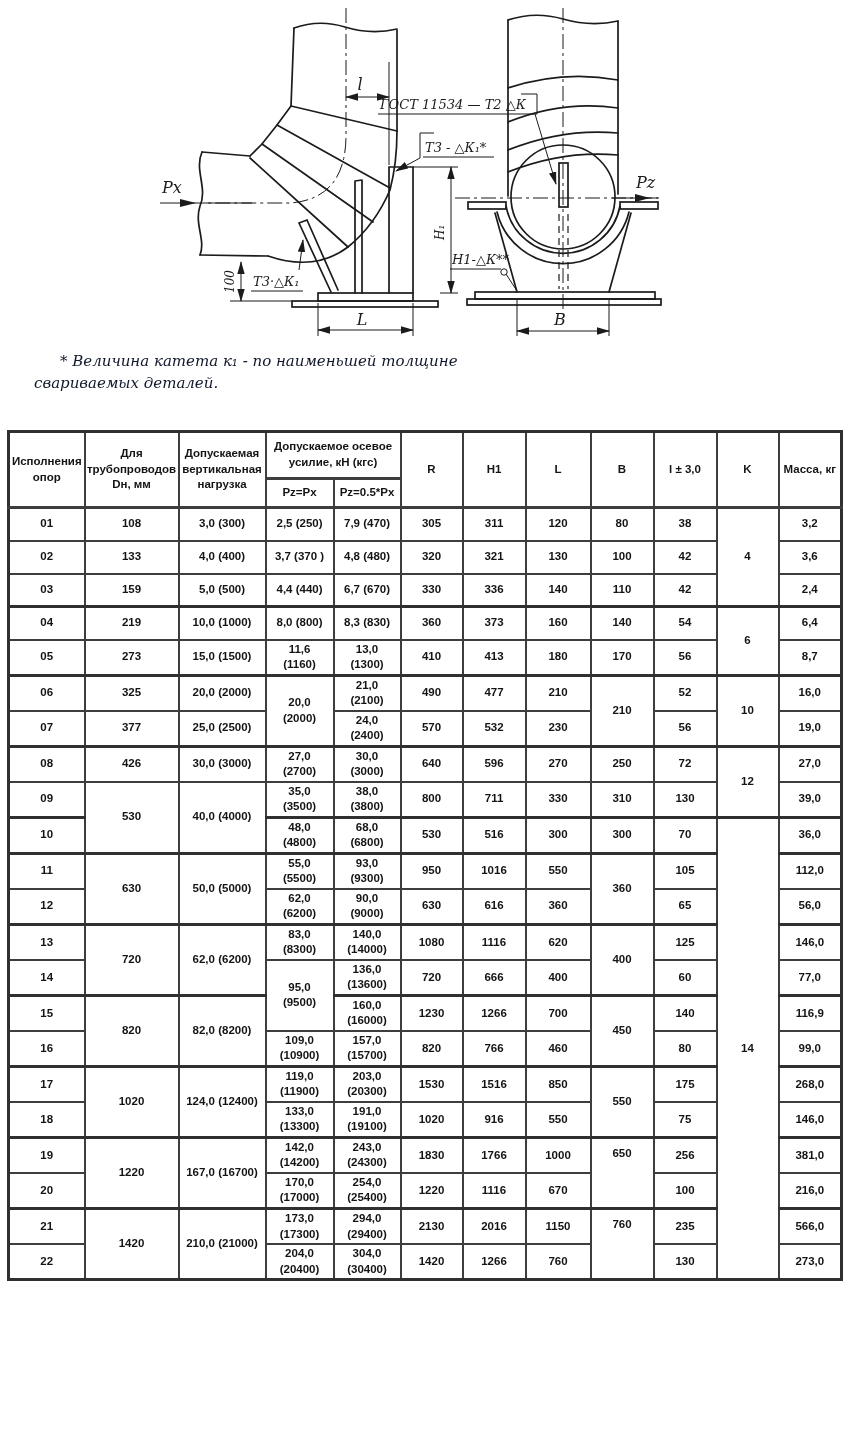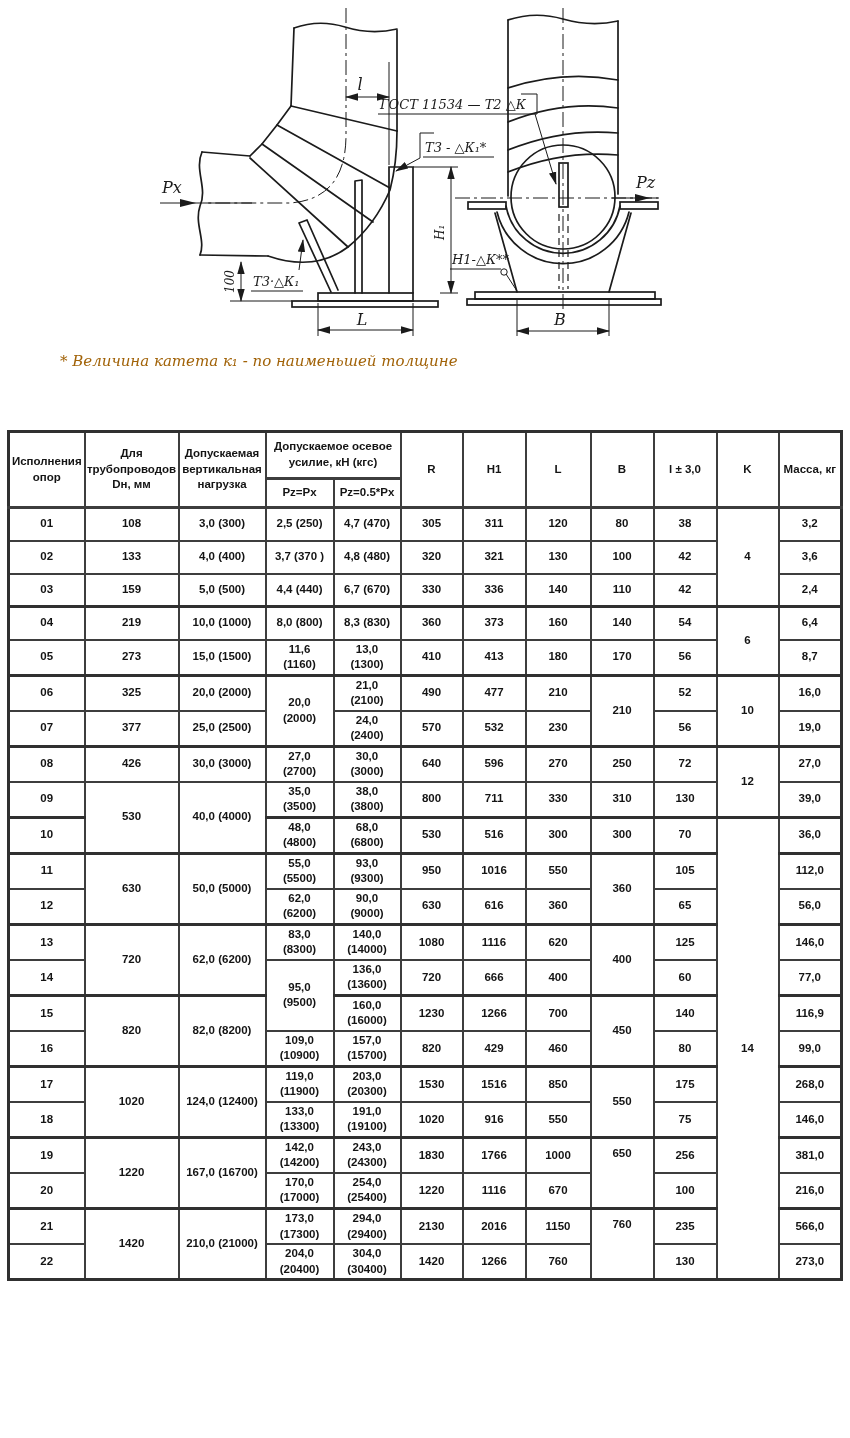--- a/index.html
+++ b/index.html
@@ -13,21 +13,21 @@
   .cl{stroke:#1b1b1b;fill:none;stroke-width:1;stroke-dasharray:15 4 3 4;}
   .hid{stroke:#1b1b1b;fill:none;stroke-width:1.2;stroke-dasharray:7 5;}
   .ah{fill:#1b1b1b;stroke:none;}
   text.lbl{font-family:"DejaVu Serif",serif;font-style:italic;font-size:13px;fill:#1b1b1b;}
   text.dim{font-family:"DejaVu Serif",serif;font-style:italic;font-size:16px;fill:#1b1b1b;}
   text.dimsm{font-family:"DejaVu Serif",serif;font-style:italic;font-size:12px;fill:#1b1b1b;}
 
   
   .notes{position:absolute;left:34px;top:351px;width:480px;
          font-family:"DejaVu Serif",serif;font-style:italic;font-size:15px;
-         color:#a16207;line-height:1.45;}
+         color:#0f172a;line-height:1.45;}
   .notes .indent{padding-left:26px;}
 
   
   table.spec{position:absolute;left:7px;top:430px;width:834px;border-collapse:collapse;
              table-layout:fixed;text-align:center;font-size:11.5px;font-weight:bold;color:#141414;}
   table.spec{border:3px solid #303030;}
   .spec th,.spec td{border:2px solid #3d3d3d;padding:1px 1px;vertical-align:middle;
                     white-space:pre-line;line-height:1.35;overflow:hidden;}
   .spec thead th{height:auto;font-weight:bold;}
   .spec thead tr.h1{height:47px;}
@@ -162,20 +162,21 @@
       <path class="thin" d="M506,274 L517,291"></path>
 
       <path class="thin" d="M517,300 V336 M609,300 V336"></path>
       <path class="thin" d="M517,331 H609" marker-start="url(#ar)" marker-end="url(#ar)"></path>
       <text class="dim" x="560" y="325" text-anchor="middle">В</text>
     </g>
   </svg>
 
   <div class="notes">
     <div class="indent">* Величина катета к₁ - по наименьшей толщине</div>
+    <div>свариваемых деталей.</div>
   </div>
 
   <table class="spec">
     <colgroup>
       <col style="width:76px">
         <col style="width:94px">
         <col style="width:87px">
       <col style="width:68px">
         <col style="width:67px">
         <col style="width:62px">
@@ -204,21 +205,21 @@
         <th>Pz=Px</th>
         <th>Pz=0.5*Px</th>
       </tr>
     </thead>
     <tbody>
         <tr class="s">
           <td>01</td>
           <td>108</td>
           <td>3,0 (300)</td>
           <td>2,5 (250)</td>
-          <td>4,7 (470)</td>
+          <td>7,9 (470)</td>
           <td>305</td>
           <td>311</td>
           <td>120</td>
           <td>80</td>
           <td>38</td>
           <td rowspan="3">4</td>
           <td>3,2</td>
         </tr>
         <tr class="s">
           <td>02</td>
@@ -415,21 +416,21 @@
           <td>140</td>
           <td>116,9</td>
         </tr>
         <tr class="d">
           <td>16</td>
           <td>109,0
 (10900)</td>
           <td>157,0
 (15700)</td>
           <td>820</td>
-          <td>429</td>
+          <td>766</td>
           <td>460</td>
           <td>80</td>
           <td>99,0</td>
         </tr>
         <tr class="d grp">
           <td>17</td>
           <td rowspan="2">1020</td>
           <td rowspan="2">124,0 (12400)</td>
           <td>119,0
 (11900)</td>

